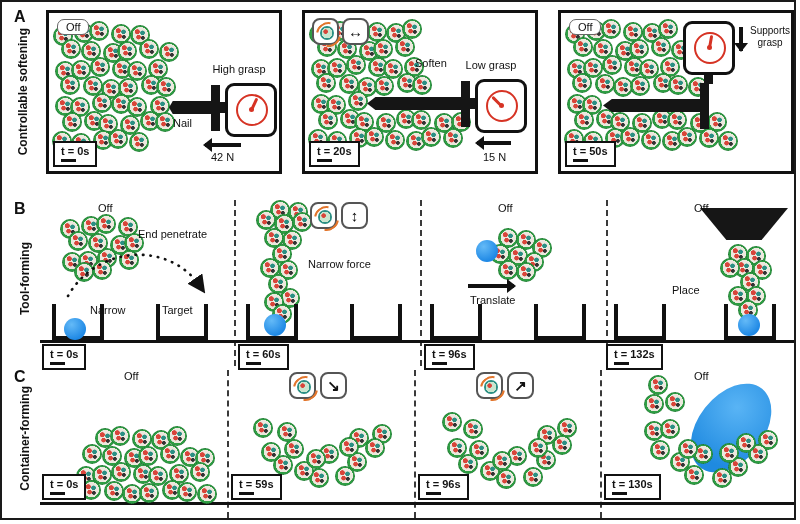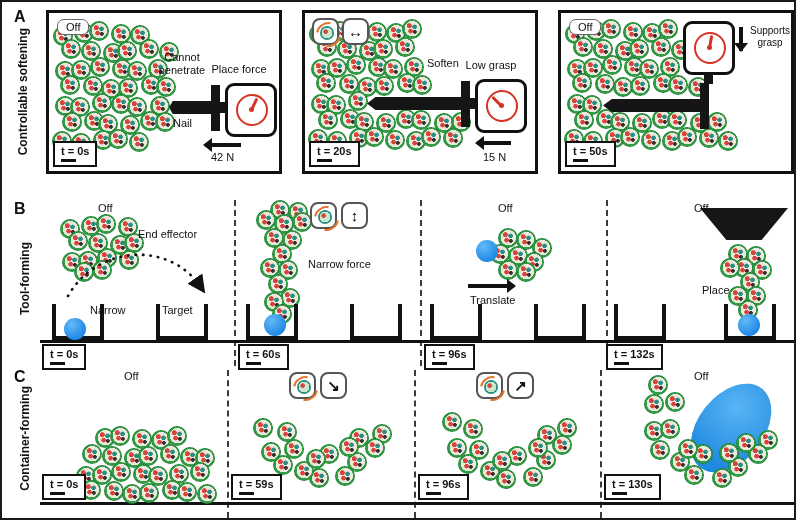--- a/index.html
+++ b/index.html
@@ -71,22 +71,21 @@
 </head>
 <body>
 
 <div id="figure" data-name="figure">
 
   <div class="rletter" style="top:6px" data-name="row-label-a">A</div>
   <div class="side-label" style="left:14px;top:26px" data-name="row-a-side-label">Controllable softening</div>
 
   <div class="apanel" style="left:44px" data-name="softening-panel-1">
     <div class="off-box" style="left:8px;top:6px" data-name="mode-off-badge">Off</div>
-    <div class="lbl" style="left:98px;top:38px;width:70px;text-align:center" data-name="cannot-penetrate-label">Cannot penetrate</div>
-    <div class="lbl" style="left:148px;top:50px;width:84px;text-align:center" data-name="high-force-label">Place force</div>
+    <div class="lbl" style="left:148px;top:50px;width:84px;text-align:center" data-name="high-force-label">High grasp</div>
     <div class="nail-shaft" style="left:120px;top:88px;width:42px" data-name="nail-shaft"></div>
     <div class="nail-head" style="left:162px;top:72px;height:46px" data-name="nail-head"></div>
     <div class="nail-link" style="left:170px;top:89px;width:8px;height:11px" data-name="nail-link"></div>
     <div class="gauge" style="left:176px;top:70px" data-name="force-gauge">
       <div class="dial" data-name="gauge-dial-icon">
         <div class="needle" style="transform:rotate(25deg)" data-name="gauge-needle-icon"></div>
       </div>
     </div>
     <div class="lbl" style="left:124px;top:104px" data-name="nail-label">Nail</div>
     <div class="arr-left" style="left:156px;top:130px;width:36px" data-name="push-left-arrow-icon"></div>
@@ -135,21 +134,21 @@
       <div class="bot" data-name="robot-disc" style="left: 44.4884px; top: 117.074px;"></div>
       <div class="bot" data-name="robot-disc" style="left: 59.1625px; top: 115.817px;"></div>
       <div class="bot" data-name="robot-disc" style="left: 79.9602px; top: 119.489px;"></div>
     </div>
 
   <div class="apanel" style="left:300px" data-name="softening-panel-2">
     <div class="mode-icon" style="left:7px;top:5px" data-name="vibration-mode-icon">
         <div class="mb" data-name="mini-robot-icon"></div>
       </div>
     <div class="dir-icon" style="left:37px;top:5px" data-name="horizontal-shake-icon">↔</div>
-    <div class="lbl" style="left:122px;top:44px" data-name="soften-label">Soften</div>
+    <div class="lbl" style="left:110px;top:44px" data-name="soften-label">Soften</div>
     <div class="lbl" style="left:146px;top:46px;width:80px;text-align:center" data-name="low-force-label">Low grasp</div>
     <div class="nail-shaft" style="left:62px;top:84px;width:94px" data-name="nail-shaft"></div>
     <div class="nail-head" style="left:156px;top:68px;height:46px" data-name="nail-head"></div>
     <div class="nail-link" style="left:164px;top:85px;width:8px;height:11px" data-name="nail-link"></div>
     <div class="gauge" style="left:170px;top:66px" data-name="force-gauge">
       <div class="dial" data-name="gauge-dial-icon">
         <div class="needle" style="transform:rotate(-45deg)" data-name="gauge-needle-icon"></div>
       </div>
     </div>
     <div class="arr-left" style="left:172px;top:128px;width:34px" data-name="push-left-arrow-icon"></div>
@@ -267,21 +266,21 @@
   <div class="rletter" style="top:198px" data-name="row-label-b">B</div>
   <div class="side-label" style="left:16px;top:240px" data-name="row-b-side-label">Tool-forming</div>
 
   <div style="position:absolute;left:38px;top:198px;width:758px;height:166px" data-name="tool-forming-row">
     <div class="sep" style="left:194px" data-name="panel-divider"></div>
     <div class="sep" style="left:380px" data-name="panel-divider"></div>
     <div class="sep" style="left:566px" data-name="panel-divider"></div>
 
     <div class="bpanel" style="left:0;width:194px" data-name="tool-panel-1">
       <div class="off-txt" style="left:58px;top:2px" data-name="mode-off-label">Off</div>
-      <div class="lbl" style="left:98px;top:28px" data-name="end-effector-label">End effector</div>
+      <div class="lbl" style="left:98px;top:28px" data-name="end-effector-label">End penetrate</div>
       <svg width="150" height="74" style="position:absolute;left:20px;top:34px;z-index:2" viewBox="0 0 150 74" data-name="trajectory-arrow">
         <defs>
             <marker id="ah" markerWidth="7" markerHeight="7" refX="3.5" refY="3.5" orient="auto">
               <path d="M0,0L7,3.5L0,7Z" fill="#111"></path>
             </marker>
           </defs>
         <path d="M8,62 C36,12 108,6 140,52" fill="none" stroke="#111" stroke-width="2.6" stroke-dasharray="0.5 7" stroke-linecap="round" marker-end="url(#ah)"></path>
       </svg>
       <div class="cup" style="left:12px" data-name="container-cup"></div>
       <div class="cup" style="left:116px" data-name="container-cup"></div>
@@ -357,21 +356,21 @@
         <div class="bot" data-name="robot-disc" style="left: 70px; top: 44px;"></div>
         <div class="bot" data-name="robot-disc" style="left: 88px; top: 46px;"></div>
         <div class="bot" data-name="robot-disc" style="left: 104px; top: 52px;"></div>
         <div class="bot" data-name="robot-disc" style="left: 78px; top: 60px;"></div>
         <div class="bot" data-name="robot-disc" style="left: 96px; top: 62px;"></div>
       </div>
 
     <div class="bpanel" style="left:566px;width:192px" data-name="tool-panel-4">
       <div class="off-txt" style="left:88px;top:2px" data-name="mode-off-label">Off</div>
       <div class="effector" style="left:94px;top:8px;width:88px;height:32px" data-name="end-effector"></div>
-      <div class="lbl" style="left:96px;top:84px" data-name="place-label">Place</div>
+      <div class="lbl" style="left:66px;top:84px" data-name="place-label">Place</div>
       <div class="cup" style="left:8px" data-name="container-cup"></div>
       <div class="cup" style="left:118px" data-name="container-cup"></div>
       <div class="ball" style="left:132px;top:114px" data-name="object-ball"></div>
       <div class="ground" style="left:0;top:140px;width:192px" data-name="ground-line"></div>
       <div class="tbox" style="left:0;top:144px" data-name="timestamp-box">
         <span data-name="timestamp">t = 132s</span>
         <div class="bar" data-name="scale-bar"></div>
       </div>
     <div class="bot" data-name="robot-disc" style="left: 122px; top: 44px;"></div>
         <div class="bot" data-name="robot-disc" style="left: 140px; top: 46px;"></div>

